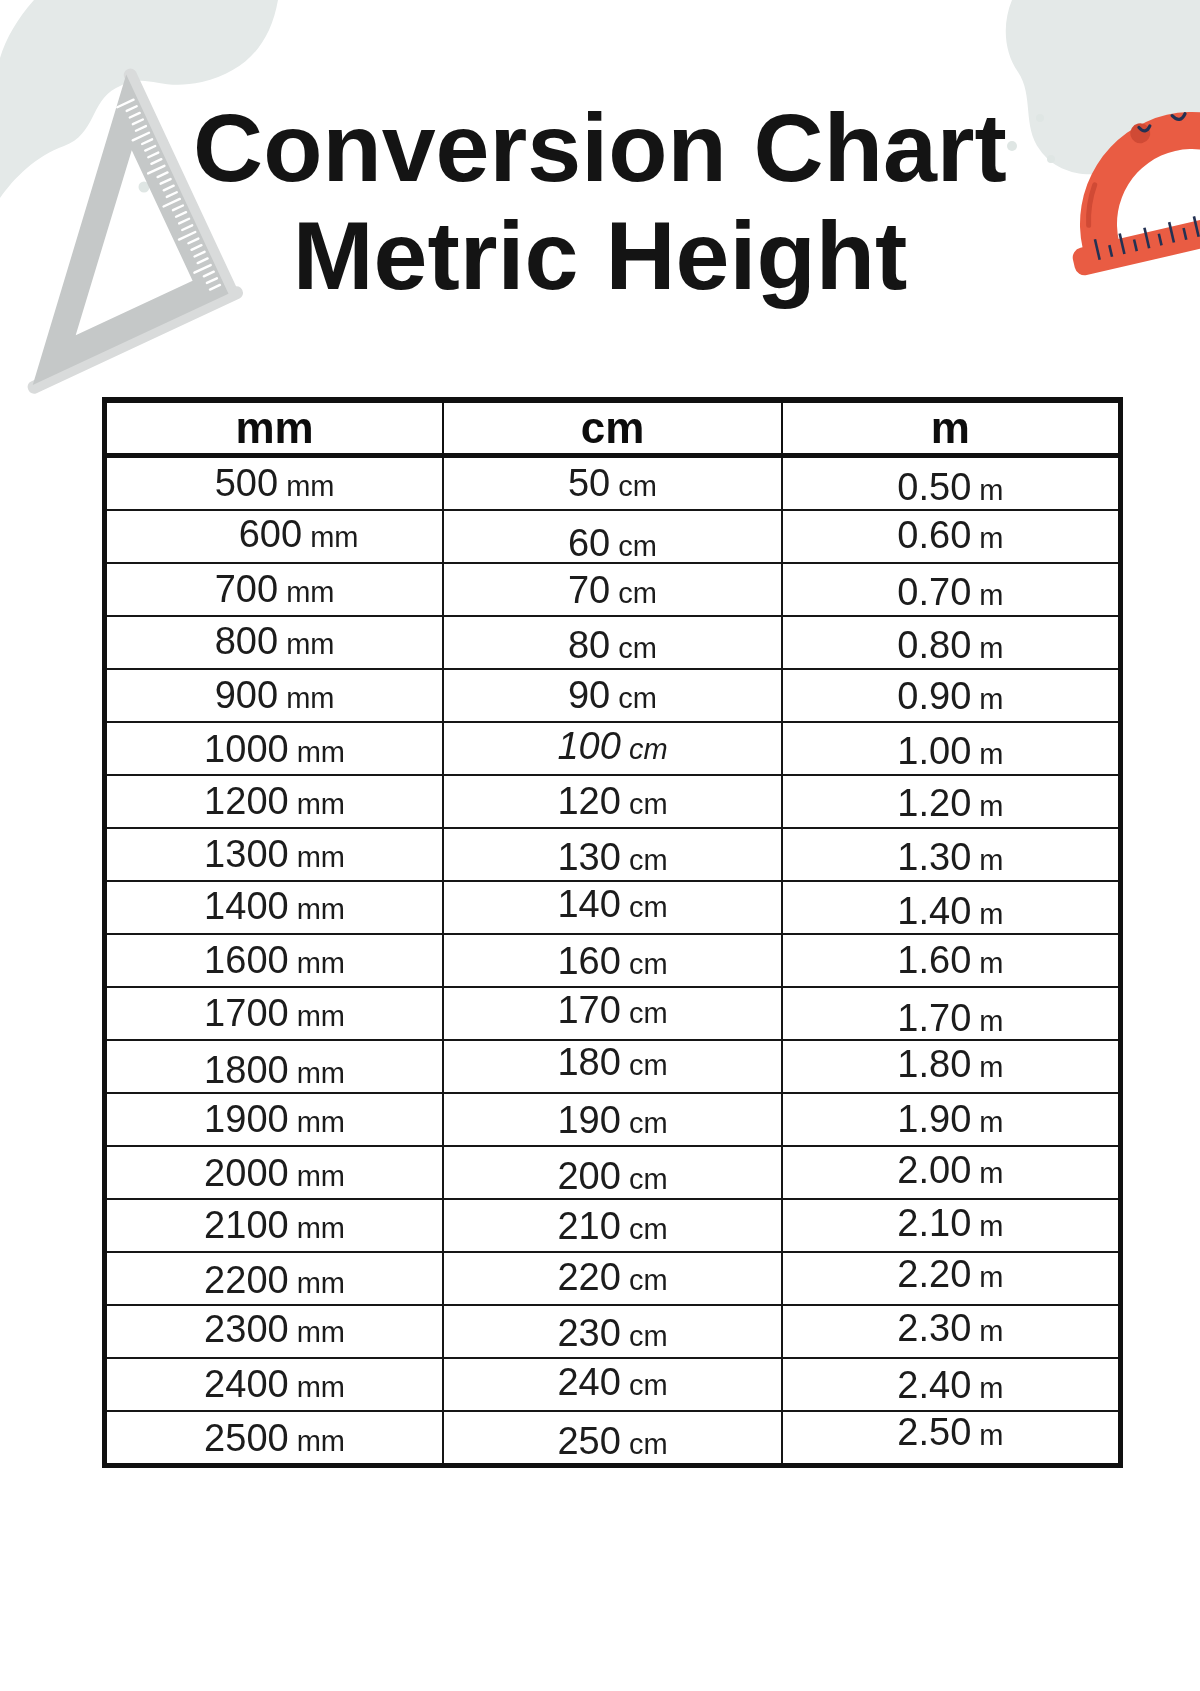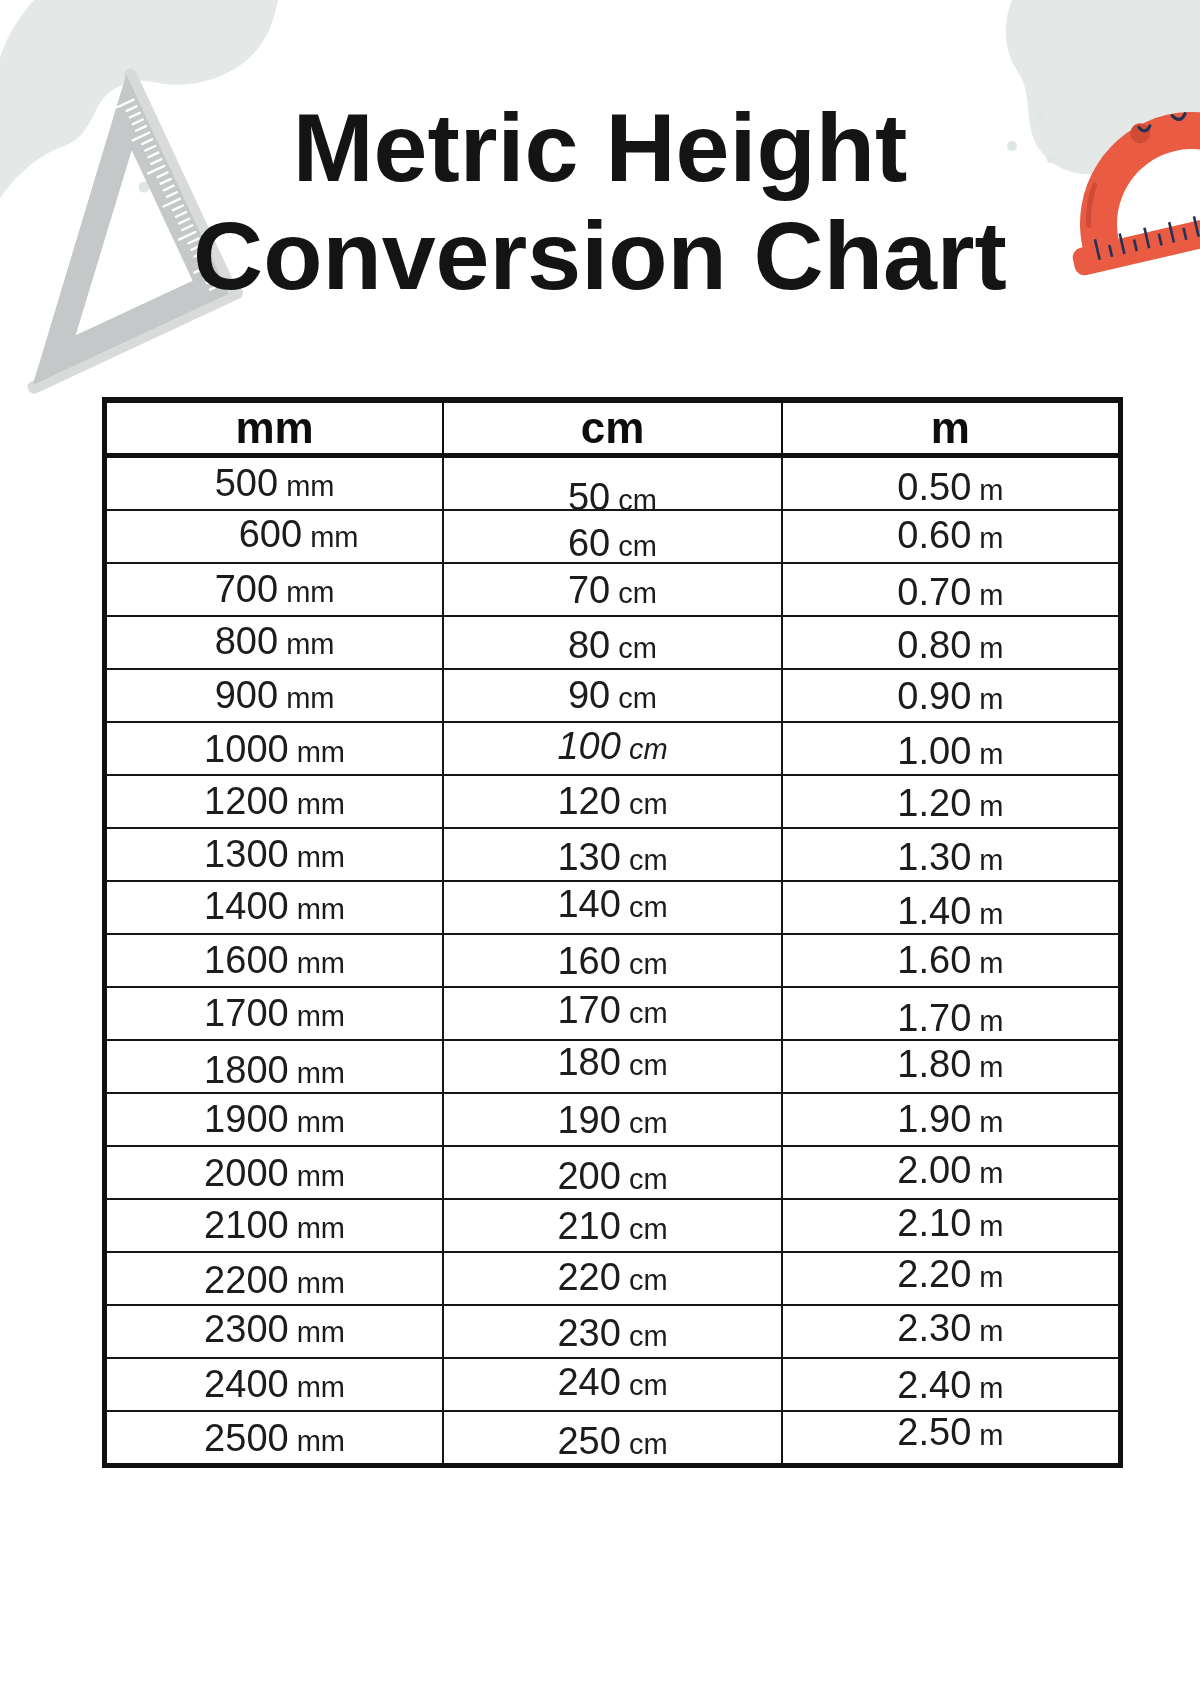--- a/index.html
+++ b/index.html
@@ -110,36 +110,36 @@
           <line x1="67.10000000000001" y1="2" x2="67.10000000000001" y2="14"></line>
           <line x1="79.80000000000001" y1="-7" x2="79.80000000000001" y2="14"></line>
           <line x1="92.50000000000001" y1="2" x2="92.50000000000001" y2="14"></line>
           <line x1="105.20000000000002" y1="-7" x2="105.20000000000002" y2="14"></line>
           <line x1="117.90000000000002" y1="2" x2="117.90000000000002" y2="14"></line>
         </g>
     </g>
   </svg>
 
   <header class="title">
+    <div>Conversion Chart</div>
     <div>Metric Height</div>
-    <div>Conversion Chart</div>
   </header>
 
   <table class="conv">
     <thead>
       <tr>
         <th>mm</th>
         <th>cm</th>
         <th>m</th>
       </tr>
     </thead>
     <tbody>
         <tr>
           <td><span class="cellwrap" style="top: 0px;"><span class="num">500</span><span class="unit">&nbsp;mm</span></span></td>
-          <td><span class="cellwrap" style="top: 14px;"><span class="num">50</span><span class="unit">&nbsp;cm</span></span></td>
+          <td><span class="cellwrap" style="top: 0;"><span class="num">50</span><span class="unit">&nbsp;cm</span></span></td>
           <td><span class="cellwrap" style="top: 4px;"><span class="num">0.50</span><span class="unit">&nbsp;m</span></span></td>
         </tr>
         <tr>
           <td><span class="cellwrap" style="top: -2px; margin-left: 48px;"><span class="num">600</span><span class="unit">&nbsp;mm</span></span></td>
           <td><span class="cellwrap" style="top: 7px;"><span class="num">60</span><span class="unit">&nbsp;cm</span></span></td>
           <td><span class="cellwrap" style="top: -1px; text-align: right;"><span class="num">0.60</span><span class="unit">&nbsp;m</span></span></td>
         </tr>
         <tr>
           <td><span class="cellwrap" style="top: 0px;"><span class="num">700</span><span class="unit">&nbsp;mm</span></span></td>
           <td><span class="cellwrap" style="top: 1px;"><span class="num">70</span><span class="unit">&nbsp;cm</span></span></td>

